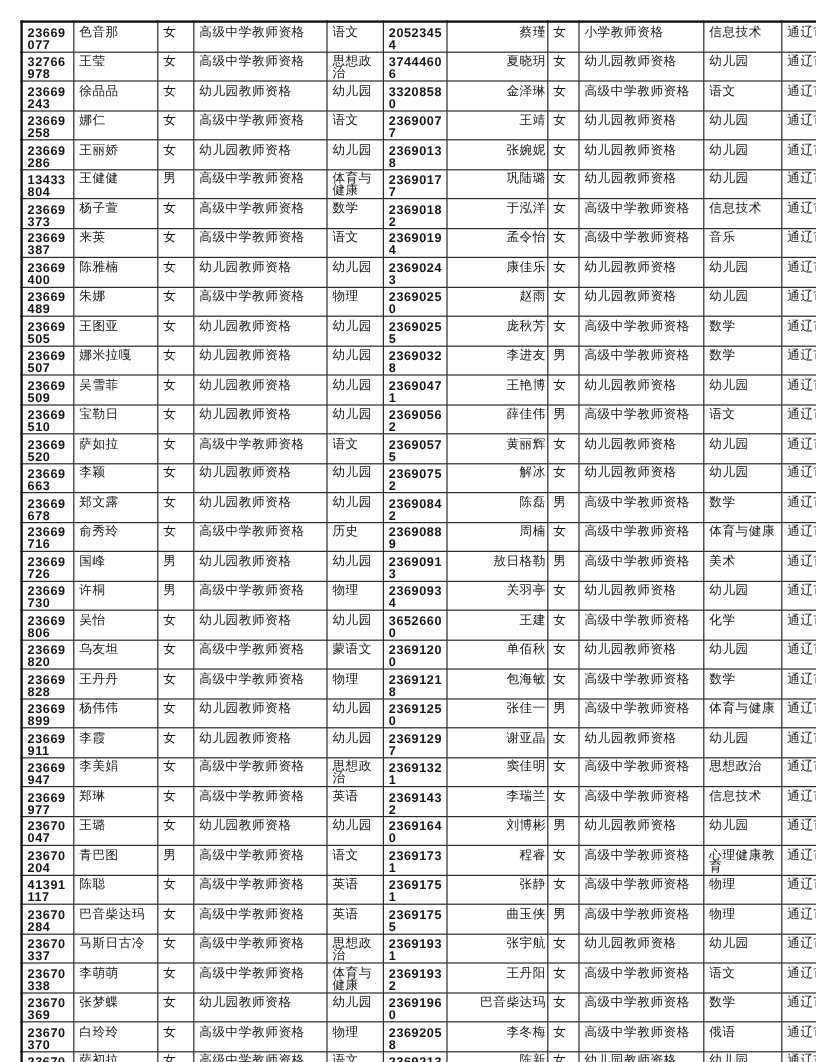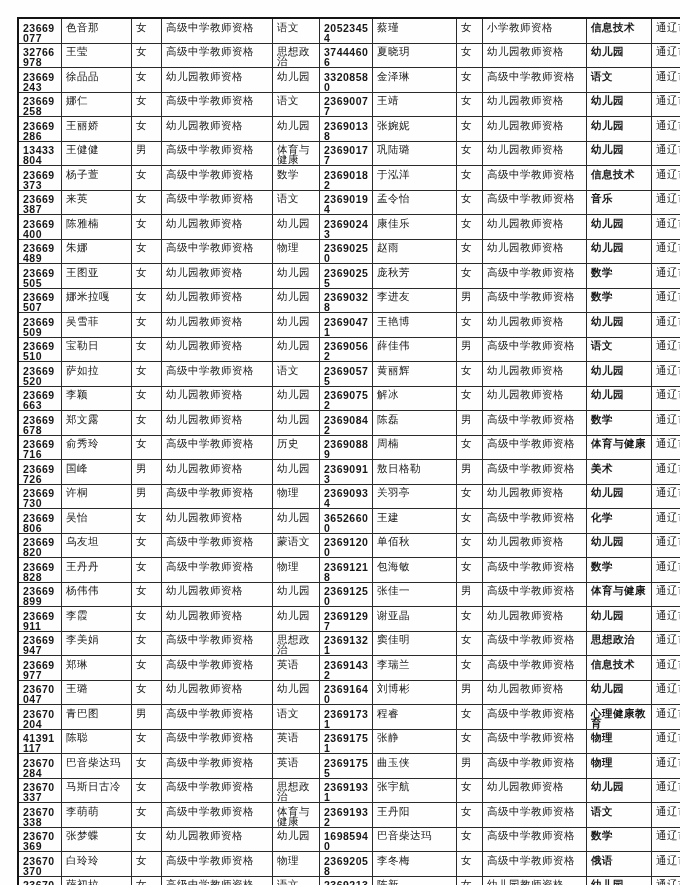--- a/index.html
+++ b/index.html
@@ -30,24 +30,24 @@
     word-break: break-all;
     white-space: normal;
   }
   
   .c-id    { width: 37px; }
   .c-name  { width: 64px; }
   .c-gen   { width: 24px; }
   .c-qual  { width: 105px; }
   .c-subj  { width: 41px; }
   .c-id2   { width: 47px; }
-  .c-name2 { width: 78px; }
+  .c-name2 { width: 78px; text-align: right; }
   .c-gen2  { width: 20px; }
   .c-qual2 { width: 98px; }
-  .c-subj2 { width: 59px; font-weight: bold; }
+  .c-subj2 { width: 59px; }
   .c-auth  { width: 78px; }
 
   .c-id, .c-id2 {
     font-family: "Liberation Sans", sans-serif;
     font-size: 7.5px;
     font-weight: bold;
     letter-spacing: 0;
     padding: 6px 0 0 1px;
     line-height: 8px;
   }
@@ -490,21 +490,21 @@
           <td class="c-qual2">高级中学教师资格</td>
           <td class="c-subj2">语文</td>
           <td class="c-auth">通辽市教育局</td>
         </tr>
         <tr>
           <td class="c-id">23670369</td>
           <td class="c-name">张梦蝶</td>
           <td class="c-gen">女</td>
           <td class="c-qual">幼儿园教师资格</td>
           <td class="c-subj">幼儿园</td>
-          <td class="c-id2">16985940</td>
+          <td class="c-id2">23691960</td>
           <td class="c-name2">巴音柴达玛</td>
           <td class="c-gen2">女</td>
           <td class="c-qual2">高级中学教师资格</td>
           <td class="c-subj2">数学</td>
           <td class="c-auth">通辽市教育局</td>
         </tr>
         <tr>
           <td class="c-id">23670370</td>
           <td class="c-name">白玲玲</td>
           <td class="c-gen">女</td>

